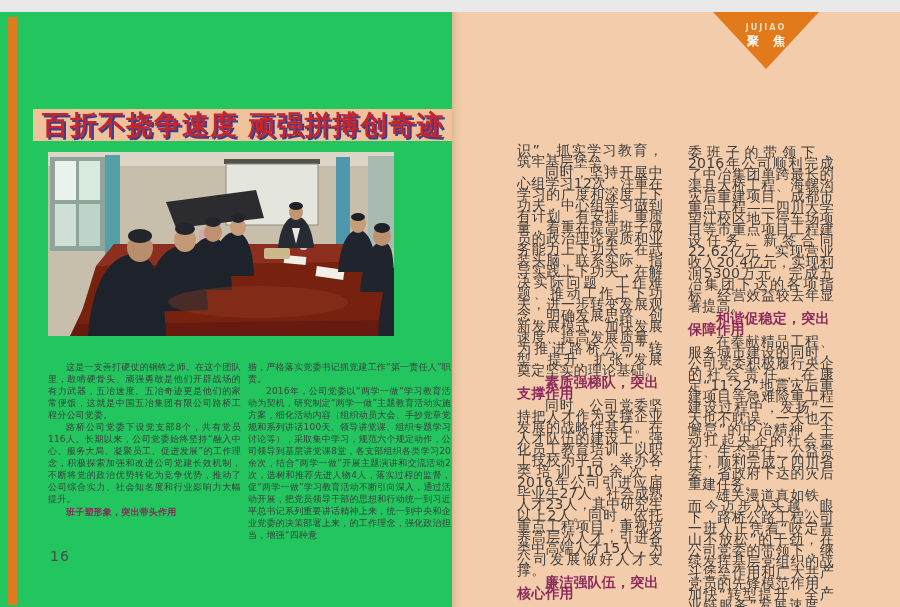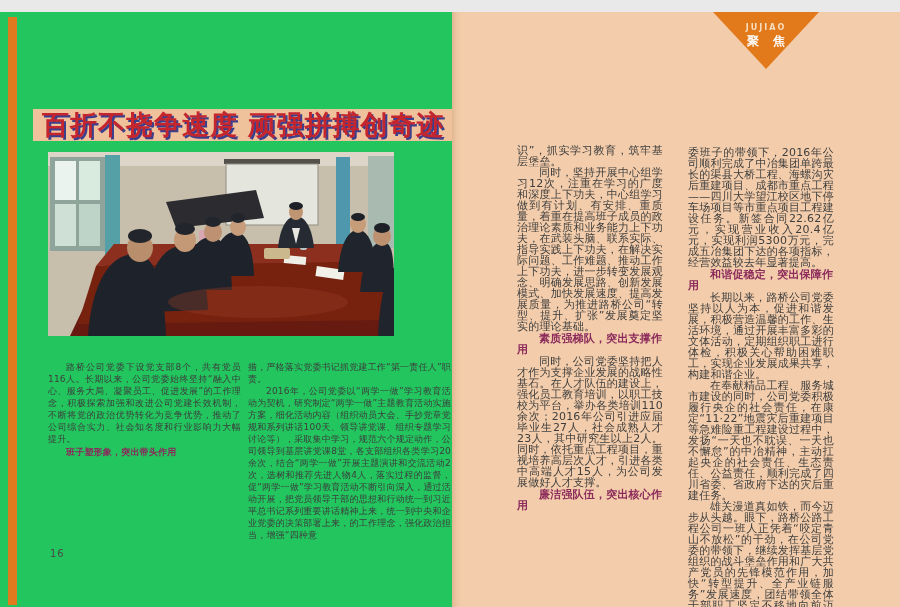--- a/index.html
+++ b/index.html
@@ -26,21 +26,21 @@
   .article-subtitle {
     position:absolute; left:95px; top:142px; width:270px; z-index:5;
     text-align:center; font-size:9.5px; font-weight:bold; color:#343a80;
     letter-spacing:0.5px;
   }
   .photo-wrap {
     position:absolute; left:48px; top:140px; width:346px; height:184px;
     overflow:hidden; background:#c9c0ae;
   }
   .page-num {
-    position:absolute; left:50px; top:536px; font-size:10px; color:#4a4a4a;
+    position:absolute; left:50px; top:536px; font-size:14px; color:#4a4a4a;
     letter-spacing:1px;
   }
   
   .right-page {
     position:absolute; left:452px; top:0; width:448px; height:607px;
     background:#f3cdab;
     box-shadow: inset 8px 0 10px -8px rgba(130,80,30,0.35);
   }
   .focus-tab {
     position:absolute; left:713px; top:0; width:106px; height:57px;
@@ -53,21 +53,21 @@
     margin-top:11px; font-size:8px; letter-spacing:2px; color:#f6dfc0;
     font-weight:bold;
   }
   .focus-cn {
     margin-top:1px; font-size:12px; font-weight:bold; letter-spacing:5px;
     color:#ffffff; padding-left:5px;
   }
   
   .col { position:absolute; color:#3d3d3d; }
   .lp-col { font-size:9px; line-height:12px; letter-spacing:0.2px; }
-  .rp-col { font-size:11px; line-height:11px; letter-spacing:0.2px; }
+  .rp-col { font-size:14px; line-height:11px; letter-spacing:0.2px; }
   .lp-col1 { left:48px;  top:349px; width:193px; }
   .lp-col2 { left:248px; top:349px; width:203px; }
   .rp-col1 { left:517px; top:133px; width:146px; }
   .rp-col2 { left:688px; top:135px; width:146px; }
   .para { margin:0; text-indent:2em; text-align:justify; }
   .para.ni { text-indent:0; }
   .subhead { font-weight:bold; color:#8b2a5b; text-indent:2em; margin:1px 0; }
   .sign { margin:4px 0 0 0; text-align:right; padding-right:0.5em; font-weight:bold; }
 </style>
 </head>
@@ -155,39 +155,39 @@
       <ellipse cx="310" cy="72" rx="8" ry="9" fill="#c79c79"></ellipse>
       <ellipse cx="334" cy="84" rx="9" ry="10" fill="#bd9170"></ellipse>
       <ellipse cx="310" cy="65" rx="7" ry="4" fill="#1d2026"></ellipse>
       <ellipse cx="334" cy="76" rx="8" ry="5" fill="#1d2026"></ellipse>
 
       <ellipse cx="210" cy="150" rx="90" ry="16" fill="#9a3c24" opacity="0.35"></ellipse>
     </svg>
   </div>
 
   <div class="col lp-col lp-col1">
+      <p class="para">这是一支善打硬仗的钢铁之师。在这个团队里，敢啃硬骨头、顽强勇敢是他们开辟战场的有力武器，五冶速度、五冶奇迹更是他们的家常便饭，这就是中国五冶集团有限公司路桥工程分公司党委。</p>
       <p class="para">路桥公司党委下设党支部8个，共有党员116人。长期以来，公司党委始终坚持“融入中心、服务大局、凝聚员工、促进发展”的工作理念，积极探索加强和改进公司党建长效机制，不断将党的政治优势转化为竞争优势，推动了公司综合实力、社会知名度和行业影响力大幅提升。</p>
       <div class="subhead">班子塑形象，突出带头作用</div>
     </div>
   <div class="col lp-col lp-col2">
       <p class="para ni">措，严格落实党委书记抓党建工作“第一责任人”职责。</p>
       <p class="para">2016年，公司党委以“两学一做”学习教育活动为契机，研究制定“两学一做”主题教育活动实施方案，细化活动内容（组织动员大会、手抄党章党规和系列讲话100天、领导讲党课、组织专题学习讨论等），采取集中学习，规范六个规定动作，公司领导到基层讲党课8堂，各支部组织各类学习20余次，结合“两学一做”开展主题演讲和交流活动2次，选树和推荐先进人物4人，落实过程的监督，促“两学一做”学习教育活动不断引向深入，通过活动开展，把党员领导干部的思想和行动统一到习近平总书记系列重要讲话精神上来，统一到中央和企业党委的决策部署上来，的工作理念，强化政治担当，增强“四种意</p>
     </div>
 
   <div class="col rp-col rp-col1">
       <p class="para ni">识”，抓实学习教育，筑牢基层堡垒。</p>
       <p class="para">同时，坚持开展中心组学习12次，注重在学习的广度和深度上下功夫，中心组学习做到有计划、有安排、重质量，着重在提高班子成员的政治理论素质和业务能力上下功夫，在武装头脑、联系实际、指导实践上下功夫，在解决实际问题、工作难题、推动工作上下功夫，进一步转变发展观念、明确发展思路、创新发展模式、加快发展速度、提高发展质量，为推进路桥公司“转型、提升、扩张”发展奠定坚实的理论基础。</p>
       <div class="subhead">素质强梯队，突出支撑作用</div>
       <p class="para">同时，公司党委坚持把人才作为支撑企业发展的战略性基石。在人才队伍的建设上，强化员工教育培训，以职工技校为平台，举办各类培训110余次；2016年公司引进应届毕业生27人，社会成熟人才23人，其中研究生以上2人。同时，依托重点工程项目，重视培养高层次人才，引进各类中高端人才15人，为公司发展做好人才支撑。</p>
       <div class="subhead">廉洁强队伍，突出核心作用</div>
     </div>
   <div class="col rp-col rp-col2">
       <p class="para ni">委班子的带领下，2016年公司顺利完成了中冶集团单跨最长的渠县大桥工程、海螺沟灾后重建项目、成都市重点工程——四川大学望江校区地下停车场项目等市重点项目工程建设任务。新签合同22.62亿元，实现营业收入20.4亿元，实现利润5300万元，完成五冶集团下达的各项指标，经营效益较去年显著提高。</p>
       <div class="subhead">和谐促稳定，突出保障作用</div>
-      <p class="para">长期以来，路桥公司党委坚持以人为本，促进和谐发展，积极营造温馨的工作、生活环境，通过开展丰富多彩的文体活动，定期组织职工进行体检，积极关心帮助困难职工，实现企业发展成果共享，构建和谐企业。</p>
       <p class="para">在奉献精品工程、服务城市建设的同时，公司党委积极履行央企的社会责任，在康定“11·22”地震灾后重建项目等急难险重工程建设过程中，发扬“一天也不耽误、一天也不懈怠”的中冶精神，主动扛起央企的社会责任、生态责任、公益责任，顺利完成了四川省委、省政府下达的灾后重建任务。</p>
       <p class="para">雄关漫道真如铁，而今迈步从头越。眼下，路桥公路工程公司一班人正凭着“咬定青山不放松”的干劲，在公司党委的带领下，继续发挥基层党组织的战斗堡垒作用和广大共产党员的先锋模范作用，加快“转型提升、全产业链服务”发展速度，团结带领全体干部职工坚定不移地向前迈进，以更加优异的成绩向党的十九大献礼。</p>
       <p class="sign">（路宣）</p>
     </div>
 
   <div class="page-num">16</div>
 
 </div>
 
 </body></html>

